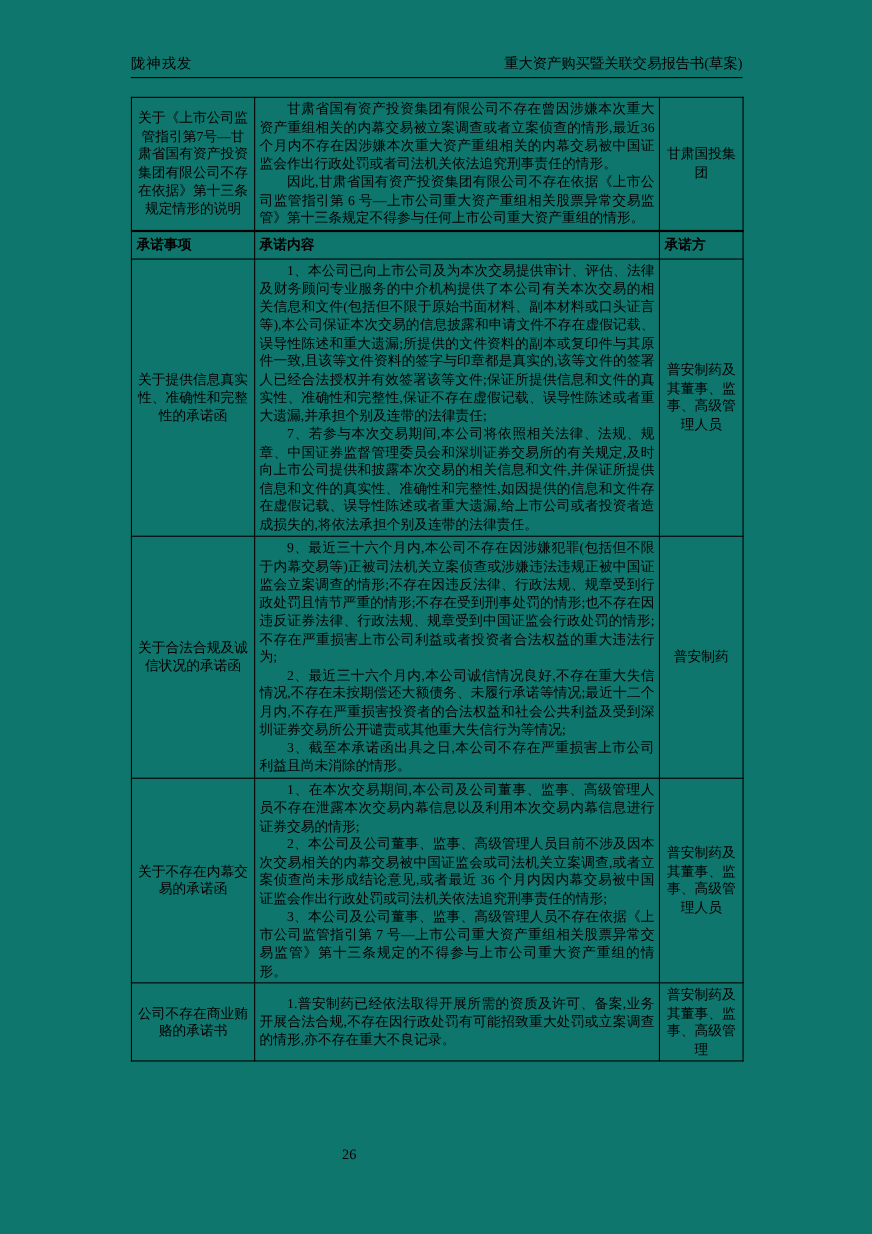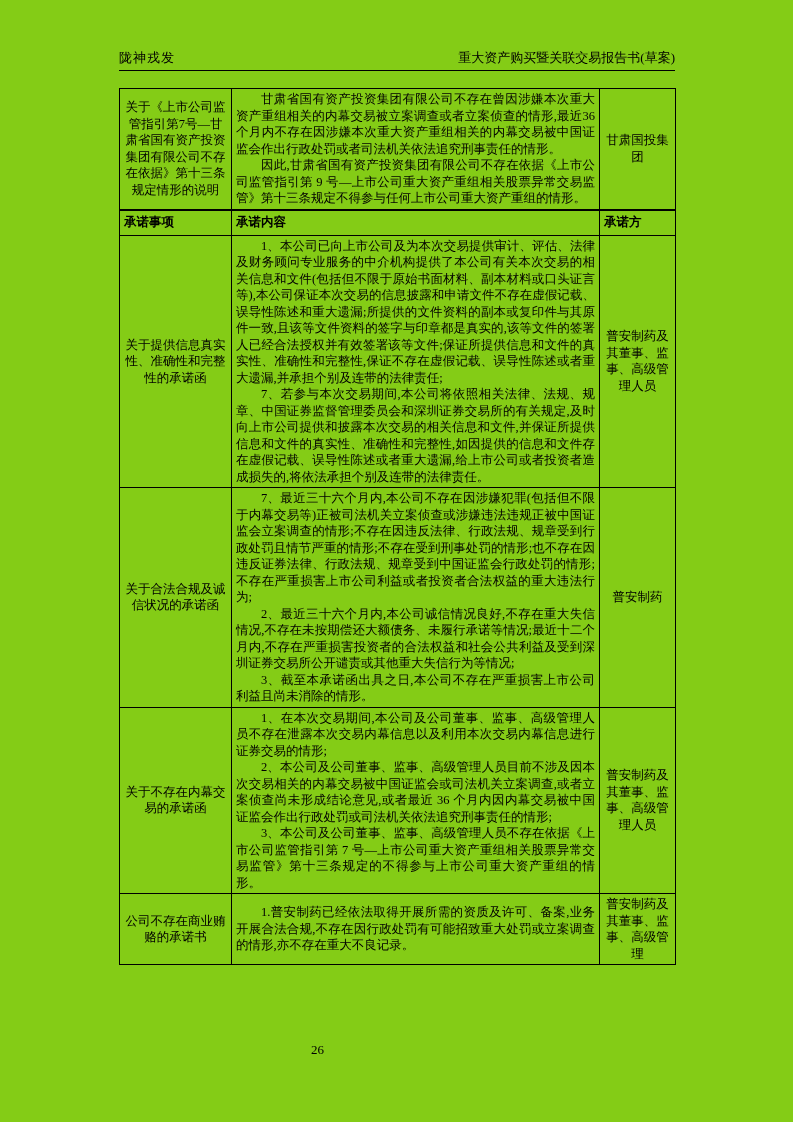--- a/index.html
+++ b/index.html
@@ -2,21 +2,21 @@
 <html><head>
 <meta charset="utf-8">
 <style>
   * { box-sizing: border-box; }
   html, body { margin: 0; padding: 0; }
   body {
     width: 793px; height: 1122px;
     background: #ffffff; color: #000000;
     font-family: "Liberation Serif", "DejaVu Serif", serif;
   }
-  .page { position: relative; width: 793px; height: 1122px; overflow: hidden; background: #84cc16; }
+  .page { position: relative; width: 793px; height: 1122px; overflow: hidden; background: #0f766e; }
 
   .page-header {
     position: absolute; top: 50px; left: 119px; width: 556px;
     display: flex; justify-content: space-between; align-items: flex-end;
     border-bottom: 1px solid #000; padding-bottom: 4px;
     font-size: 13px; line-height: 16px;
   }
   .ph-left { letter-spacing: 1px; }
   .ph-right { }
 
@@ -61,21 +61,21 @@
       <colgroup>
         <col style="width:112px">
           <col style="width:368px">
           <col style="width:76px">
       </colgroup>
       <tbody>
         <tr>
           <td class="item-cell">关于《上市公司监管指引第7号—甘肃省国有资产投资集团有限公司不存在依据》第十三条规定情形的说明</td>
           <td class="content-cell">
             <p class="para">甘肃省国有资产投资集团有限公司不存在曾因涉嫌本次重大资产重组相关的内幕交易被立案调查或者立案侦查的情形,最近36 个月内不存在因涉嫌本次重大资产重组相关的内幕交易被中国证监会作出行政处罚或者司法机关依法追究刑事责任的情形。</p>
-            <p class="para">因此,甘肃省国有资产投资集团有限公司不存在依据《上市公司监管指引第 9 号—上市公司重大资产重组相关股票异常交易监管》第十三条规定不得参与任何上市公司重大资产重组的情形。</p>
+            <p class="para">因此,甘肃省国有资产投资集团有限公司不存在依据《上市公司监管指引第 6 号—上市公司重大资产重组相关股票异常交易监管》第十三条规定不得参与任何上市公司重大资产重组的情形。</p>
           </td>
           <td class="party-cell">甘肃国投集团</td>
         </tr>
       </tbody>
     </table>
 
 
     <table class="doc-table main-table">
       <colgroup>
         <col style="width:112px">
@@ -94,21 +94,21 @@
           <td class="item-cell">关于提供信息真实性、准确性和完整性的承诺函</td>
           <td class="content-cell">
             <p class="para">1、本公司已向上市公司及为本次交易提供审计、评估、法律及财务顾问专业服务的中介机构提供了本公司有关本次交易的相关信息和文件(包括但不限于原始书面材料、副本材料或口头证言等),本公司保证本次交易的信息披露和申请文件不存在虚假记载、误导性陈述和重大遗漏;所提供的文件资料的副本或复印件与其原件一致,且该等文件资料的签字与印章都是真实的,该等文件的签署人已经合法授权并有效签署该等文件;保证所提供信息和文件的真实性、准确性和完整性,保证不存在虚假记载、误导性陈述或者重大遗漏,并承担个别及连带的法律责任;</p>
             <p class="para">7、若参与本次交易期间,本公司将依照相关法律、法规、规章、中国证券监督管理委员会和深圳证券交易所的有关规定,及时向上市公司提供和披露本次交易的相关信息和文件,并保证所提供信息和文件的真实性、准确性和完整性,如因提供的信息和文件存在虚假记载、误导性陈述或者重大遗漏,给上市公司或者投资者造成损失的,将依法承担个别及连带的法律责任。</p>
           </td>
           <td class="party-cell">普安制药及其董事、监事、高级管理人员</td>
         </tr>
         <tr>
           <td class="item-cell">关于合法合规及诚信状况的承诺函</td>
           <td class="content-cell">
-            <p class="para">7、最近三十六个月内,本公司不存在因涉嫌犯罪(包括但不限于内幕交易等)正被司法机关立案侦查或涉嫌违法违规正被中国证监会立案调查的情形;不存在因违反法律、行政法规、规章受到行政处罚且情节严重的情形;不存在受到刑事处罚的情形;也不存在因违反证券法律、行政法规、规章受到中国证监会行政处罚的情形;不存在严重损害上市公司利益或者投资者合法权益的重大违法行为;</p>
+            <p class="para">9、最近三十六个月内,本公司不存在因涉嫌犯罪(包括但不限于内幕交易等)正被司法机关立案侦查或涉嫌违法违规正被中国证监会立案调查的情形;不存在因违反法律、行政法规、规章受到行政处罚且情节严重的情形;不存在受到刑事处罚的情形;也不存在因违反证券法律、行政法规、规章受到中国证监会行政处罚的情形;不存在严重损害上市公司利益或者投资者合法权益的重大违法行为;</p>
             <p class="para">2、最近三十六个月内,本公司诚信情况良好,不存在重大失信情况,不存在未按期偿还大额债务、未履行承诺等情况;最近十二个月内,不存在严重损害投资者的合法权益和社会公共利益及受到深圳证券交易所公开谴责或其他重大失信行为等情况;</p>
             <p class="para">3、截至本承诺函出具之日,本公司不存在严重损害上市公司利益且尚未消除的情形。</p>
           </td>
           <td class="party-cell">普安制药</td>
         </tr>
         <tr>
           <td class="item-cell">关于不存在内幕交易的承诺函</td>
           <td class="content-cell">
             <p class="para">1、在本次交易期间,本公司及公司董事、监事、高级管理人员不存在泄露本次交易内幕信息以及利用本次交易内幕信息进行证券交易的情形;</p>
             <p class="para">2、本公司及公司董事、监事、高级管理人员目前不涉及因本次交易相关的内幕交易被中国证监会或司法机关立案调查,或者立案侦查尚未形成结论意见,或者最近 36 个月内因内幕交易被中国证监会作出行政处罚或司法机关依法追究刑事责任的情形;</p>

